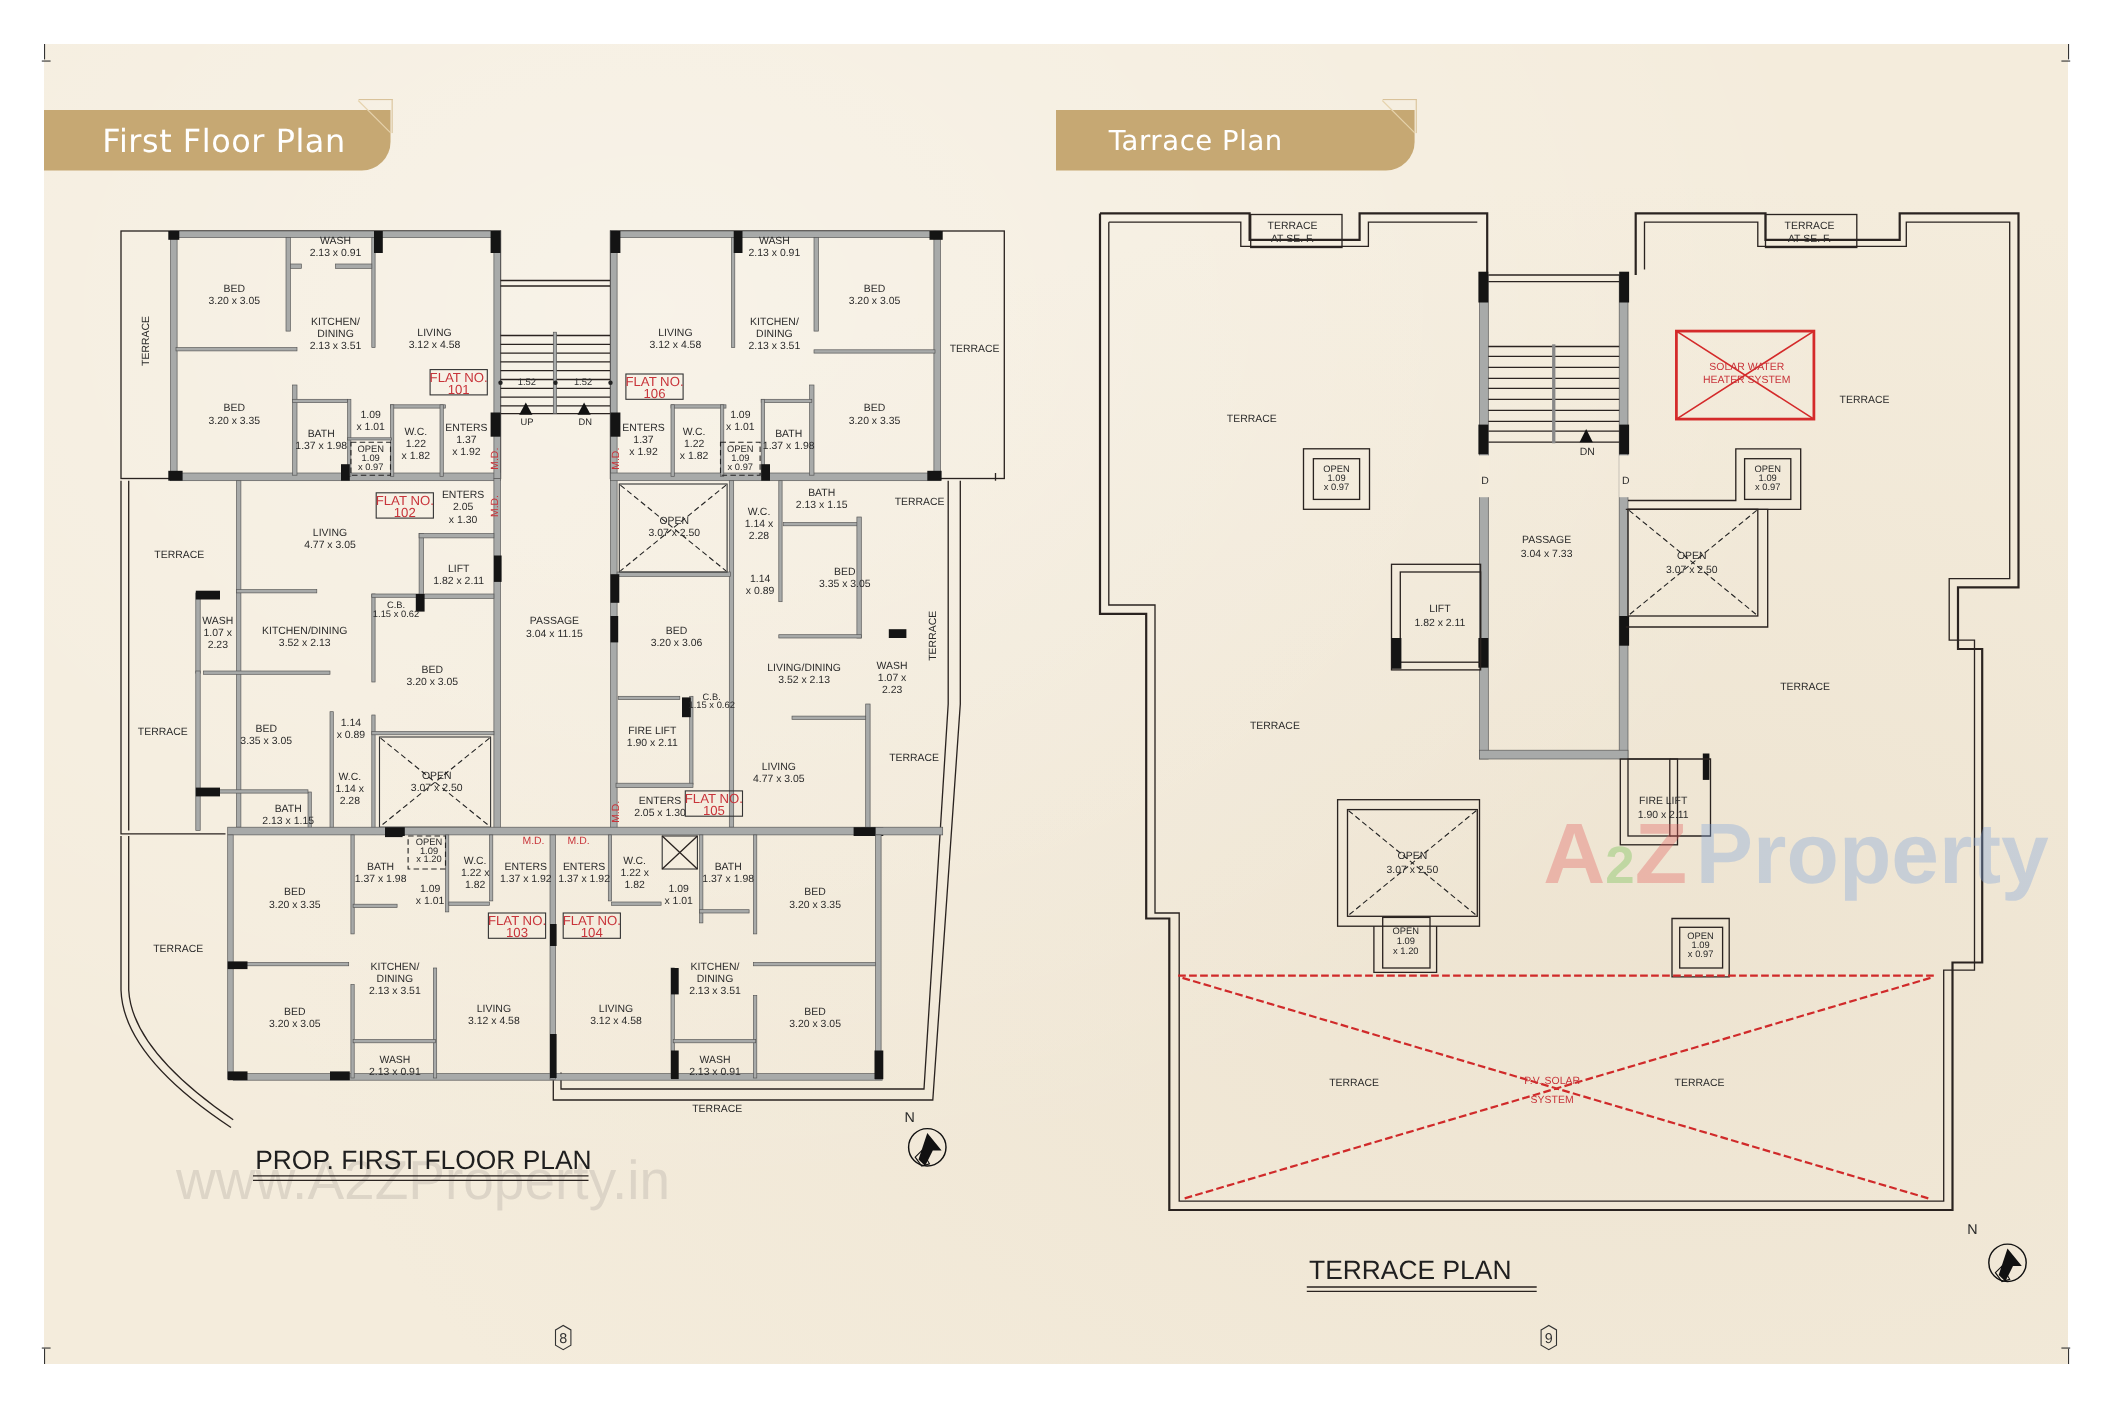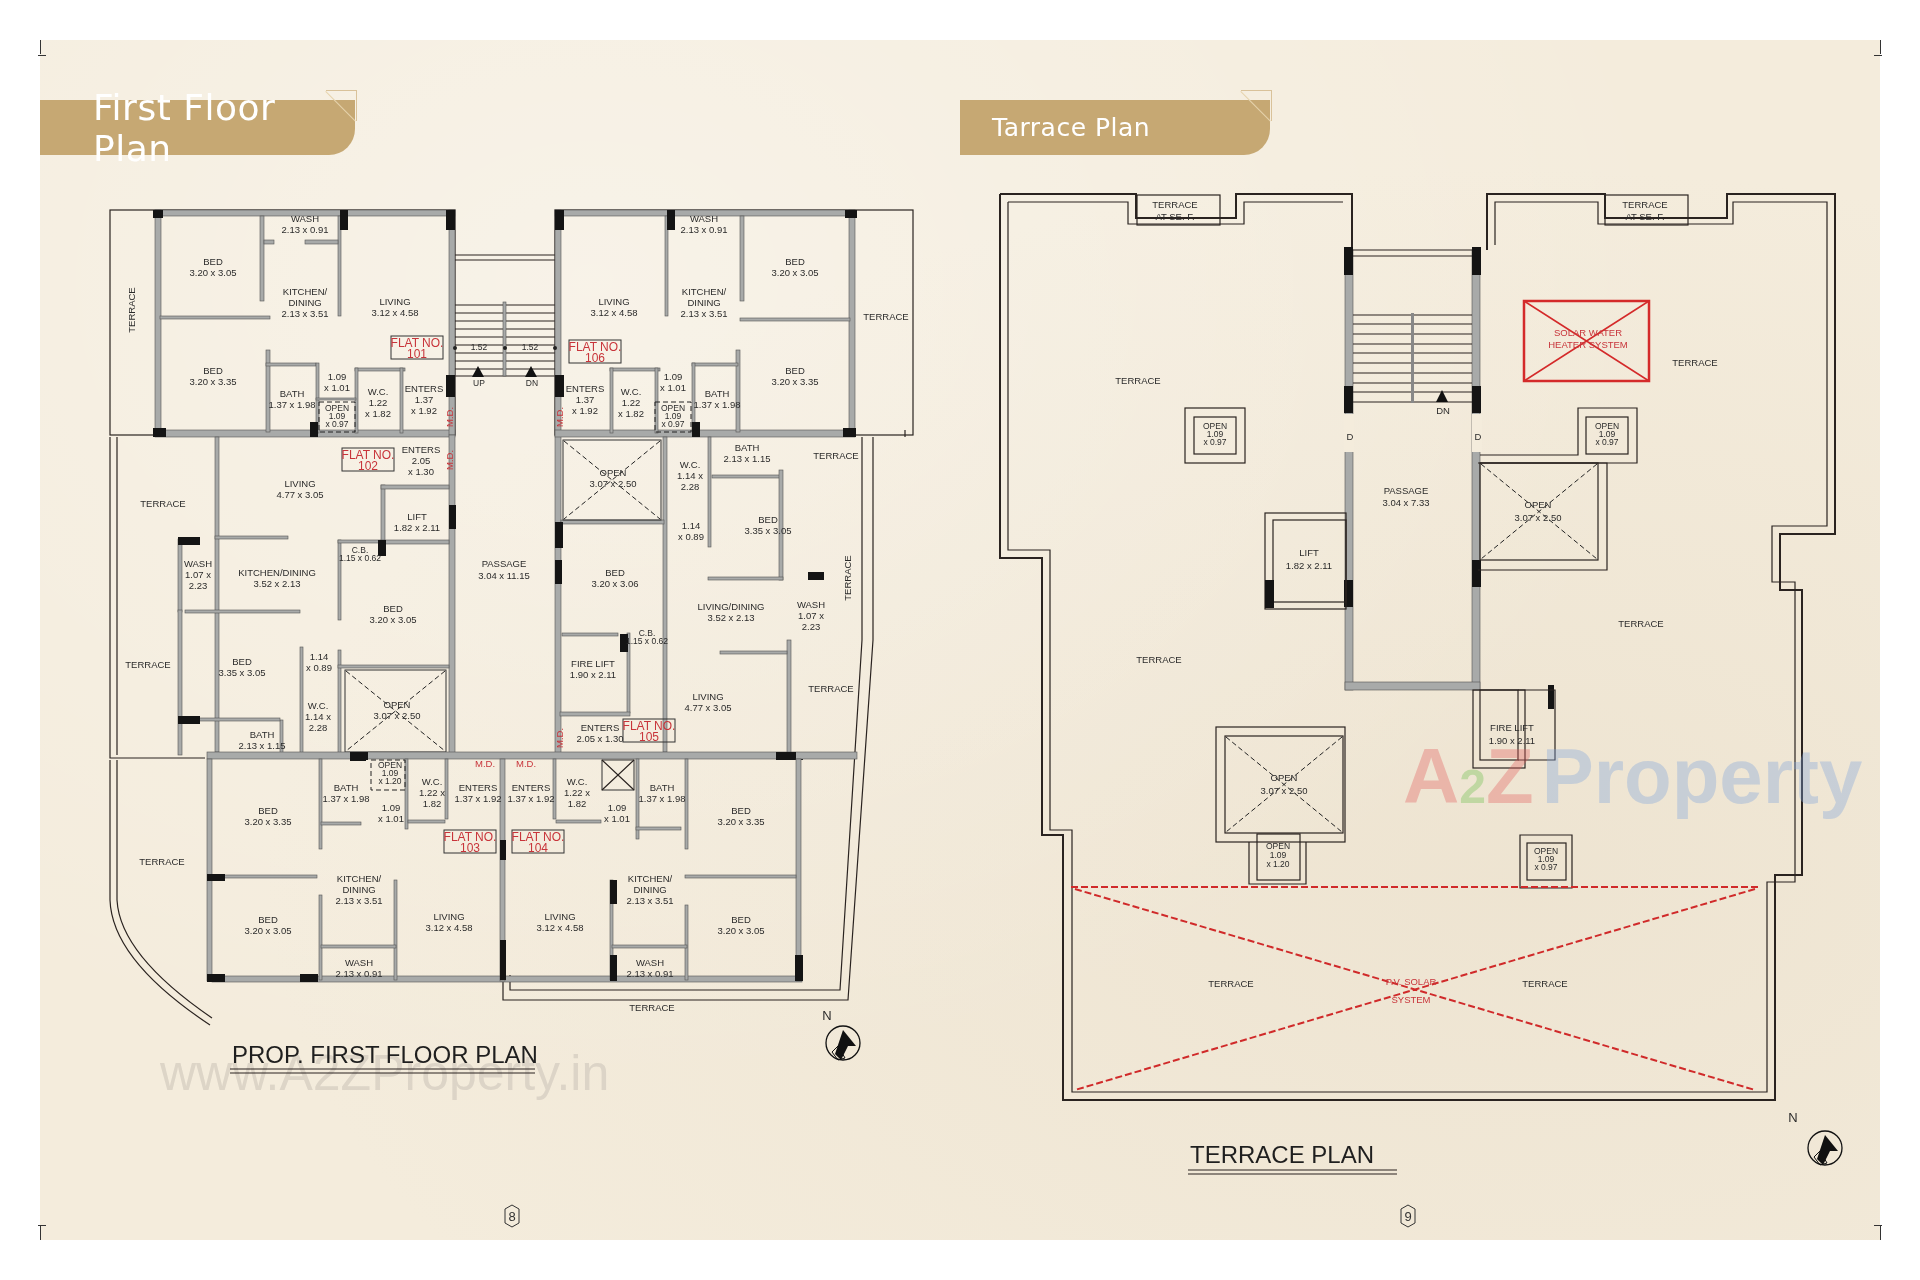--- a/index.html
+++ b/index.html
@@ -5,23 +5,23 @@
   html,body{margin:0;padding:0;background:#ffffff;}
   body{width:1920px;height:1280px;position:relative;overflow:hidden;font-family:"Liberation Sans",sans-serif;}
   .page{position:absolute;left:40px;top:40px;width:1840px;height:1200px;background:#f4ecdc;
     background-image:radial-gradient(ellipse at 30% 20%, rgba(255,255,255,0.35), rgba(255,255,255,0) 60%),
                      radial-gradient(ellipse at 80% 70%, rgba(230,218,196,0.45), rgba(230,218,196,0) 60%);}
   .banner{position:absolute;height:55px;background:#c6a873;border-radius:0 0 26px 0;color:#fff;
     font-family:"DejaVu Sans",sans-serif;display:flex;align-items:center;}
   .banner span{letter-spacing:0.5px;}
   .banner .fold{position:absolute;right:-2px;top:-10px;width:30px;height:30px;border-top:1px solid #d9c29a;border-right:1px solid #d9c29a;}
   .banner .fold:after{content:"";position:absolute;left:0;top:0;width:42px;border-top:1px solid #e6d3ad;transform-origin:0 0;transform:rotate(45deg);}
-  #b1{left:0;top:60px;width:315px;font-size:36px;}
+  #b1{left:0;top:60px;width:315px;font-size:29px;}
   #b1 span{margin-left:53px;}
-  #b2{left:920px;top:60px;width:310px;font-size:25px;}
+  #b2{left:920px;top:60px;width:310px;font-size:25px;padding-left:16px;}
   #b2 span{margin-left:32px;}
   svg.draw{position:absolute;left:0;top:0;}
   .lbl{font-family:"Liberation Sans",sans-serif;font-size:9.5px;fill:#2b2b2b;text-anchor:middle;}
   .lbl-s{font-family:"Liberation Sans",sans-serif;font-size:8.5px;fill:#2b2b2b;text-anchor:middle;}
   .red{fill:#c8343a;}
   .flat{font-family:"Liberation Sans",sans-serif;font-size:12px;fill:#c8343a;text-anchor:middle;}
   .title{font-family:"Liberation Sans",sans-serif;font-size:24px;fill:#1f1f1f;}
   .wm{font-family:"Liberation Sans",sans-serif;font-size:50px;fill:#d9d1c4;opacity:0.85;}
   .wm2{font-family:"Liberation Sans",sans-serif;font-size:78px;font-weight:bold;opacity:0.35;}
   .pgn{font-family:"Liberation Sans",sans-serif;font-size:13px;fill:#333;text-anchor:middle;}

